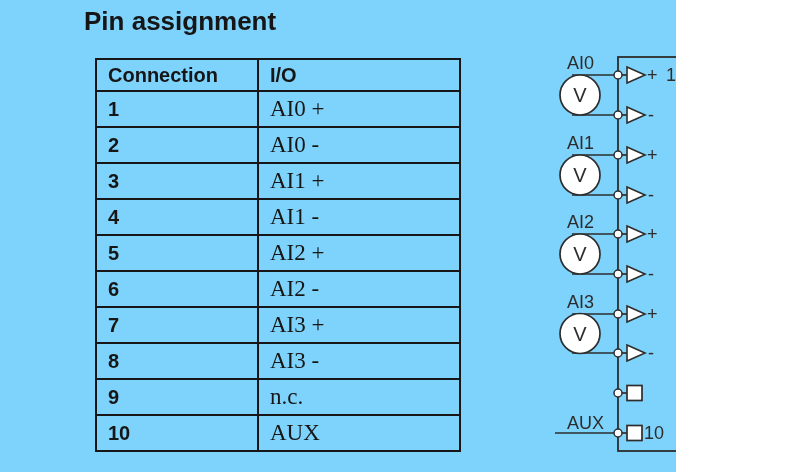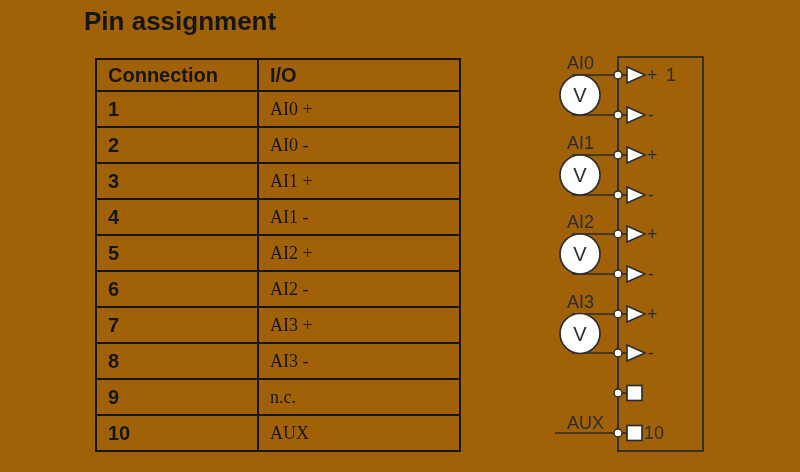--- a/index.html
+++ b/index.html
@@ -1,20 +1,20 @@
 <!DOCTYPE html>
 <html><head>
 <meta charset="utf-8">
 <style>
   html, body { margin: 0; padding: 0; background: #ffffff; }
   .page {
     position: relative;
-    width: 800px;
+    width: 676px;
     height: 472px;
-    background: #a16207;
+    background: #7dd3fc;
     overflow: hidden;
     font-family: "Liberation Sans", "DejaVu Sans", sans-serif;
     color: #1a1a1a;
   }
   .title {
     position: absolute;
     left: 84px;
     top: 6px;
     margin: 0;
     font-size: 26px;
@@ -47,21 +47,21 @@
     color: #161616;
   }
   table.pin-table td { height: 34px; }
   td.conn-cell {
     font-size: 20px;
     font-weight: bold;
     color: #161616;
     font-family: "Liberation Sans", "DejaVu Sans", sans-serif;
   }
   td.io-cell {
-    font-size: 18px;
+    font-size: 23px;
     font-weight: normal;
     color: #161616;
     font-family: "Liberation Serif", "DejaVu Serif", serif;
   }
   svg.diagram {
     position: absolute;
     left: 545px;
     top: 45px;
     width: 175px;
     height: 420px;

